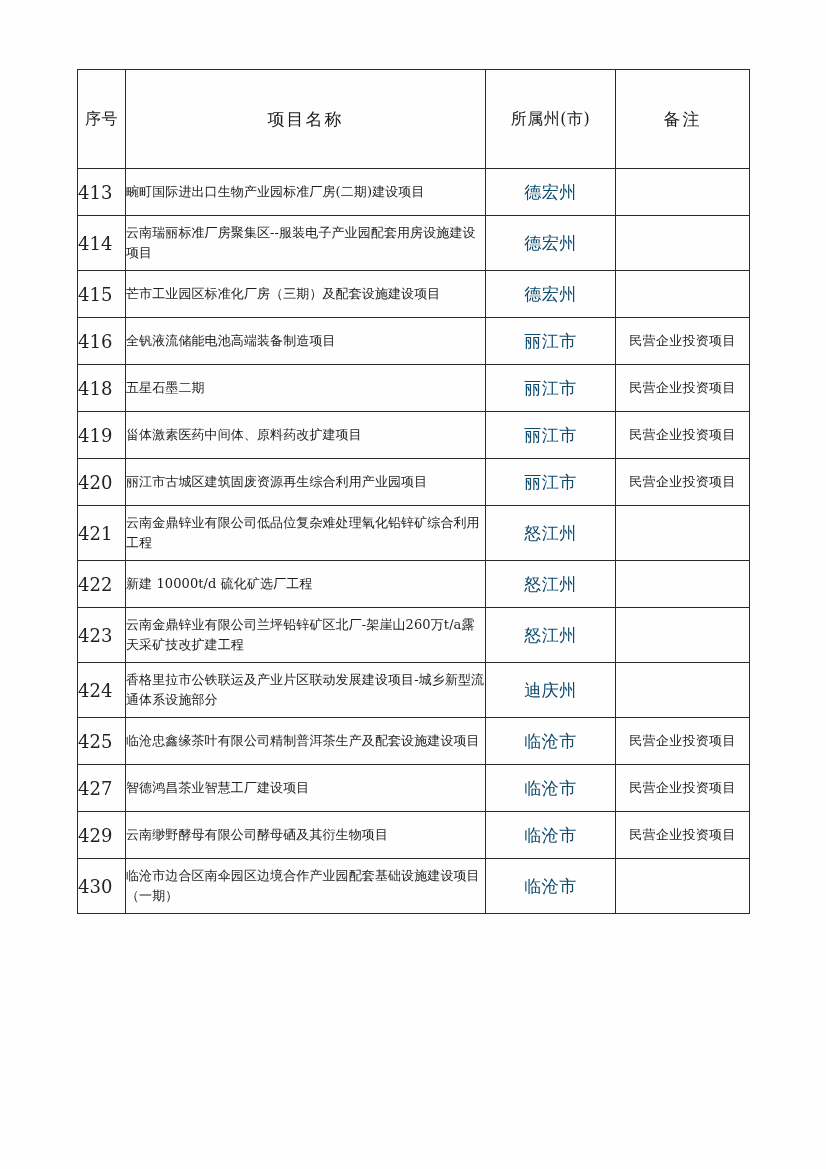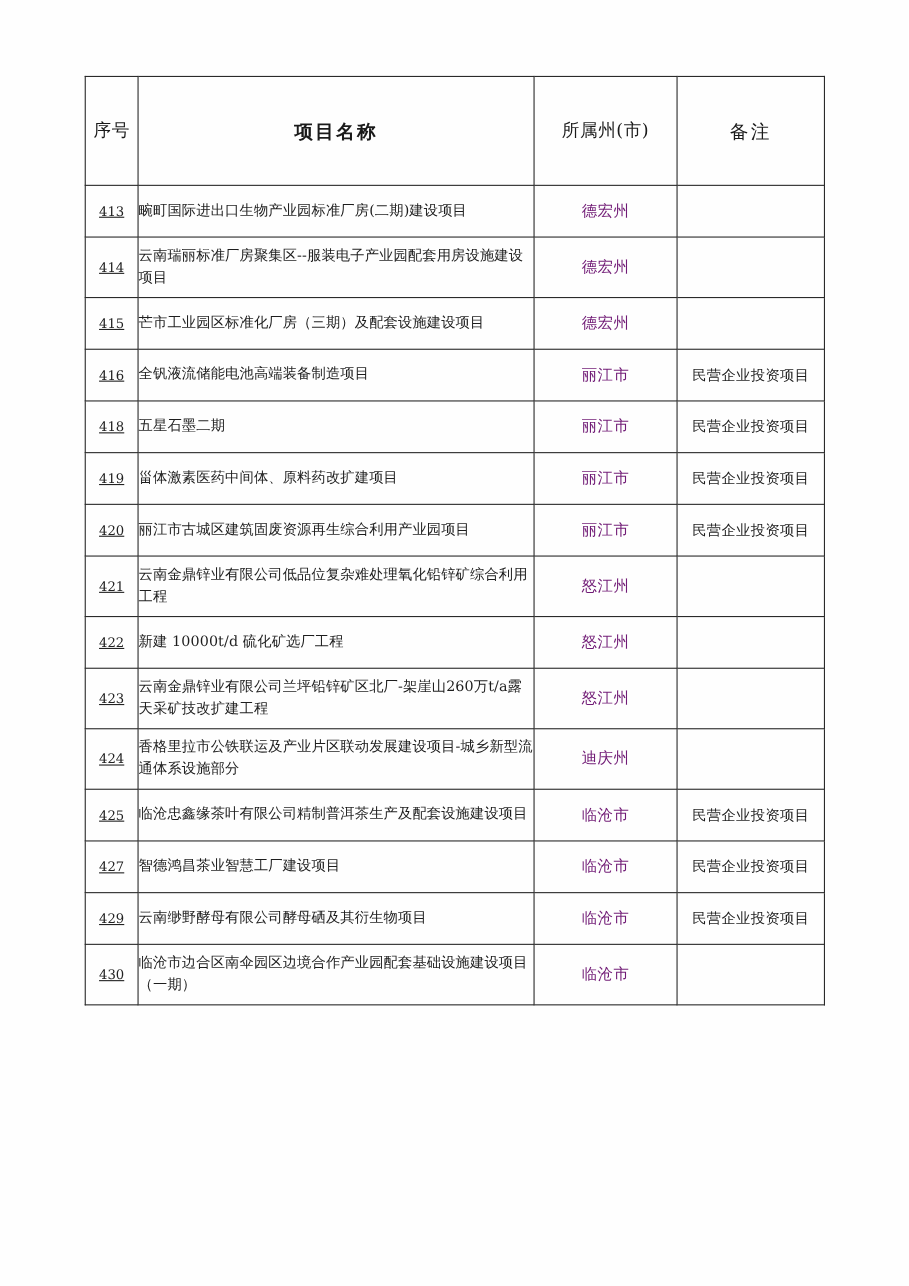--- a/index.html
+++ b/index.html
@@ -47,45 +47,44 @@
   col.c-remark { width: 134px; }
 
   
   .hdr td {
     height: 98px;
     text-align: center;
     font-size: 17px;
     letter-spacing: 1.5px;
   }
   .hdr .h-no { font-size: 16px; letter-spacing: 0.5px; }
-  .hdr .h-name { font-size: 17px; letter-spacing: 2px; font-weight: bold; }
+  .hdr .h-name { font-size: 17px; letter-spacing: 2px; }
   .hdr .h-region { font-size: 16px; letter-spacing: 0.5px; }
   .hdr .h-remark { font-size: 17px; letter-spacing: 2px; }
 
   
   .cell-no {
-    text-align: center;
-    font-size: 12px;
+    text-align: left;
+    font-size: 18px;
     font-family: "DejaVu Serif", "Liberation Serif", serif;
     color: #222;
-    text-decoration: underline;
   }
   .cell-name {
     font-size: 13px;
     line-height: 20px;
     padding: 7px 4px 7px 6px;
     text-align: left;
     color: #1d1d1d;
     letter-spacing: 0.1px;
     margin-left: 41px;
   }
   .cell-region {
     text-align: center;
-    font-size: 14px;
-    color: #701a75;
+    font-size: 17px;
+    color: #0c4a6e;
     letter-spacing: 0.5px;
   }
   .cell-remark {
     text-align: center;
     font-size: 13px;
     color: #1d1d1d;
     letter-spacing: 0.3px;
   }
   tr.row-1 td { height: 46px; }
   tr.row-2 td { height: 54px; }

